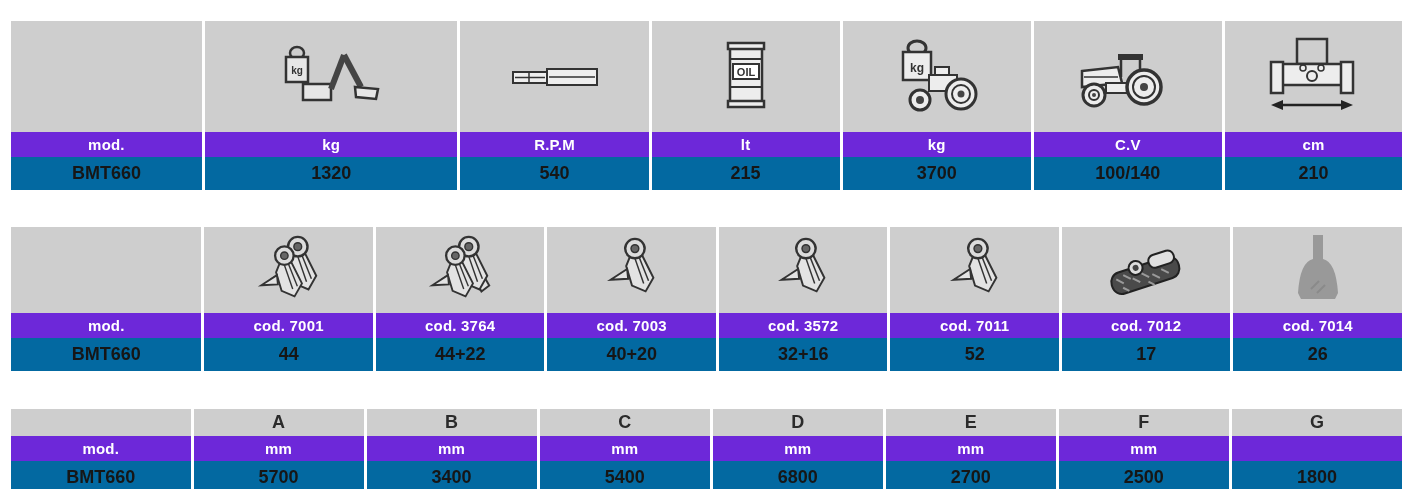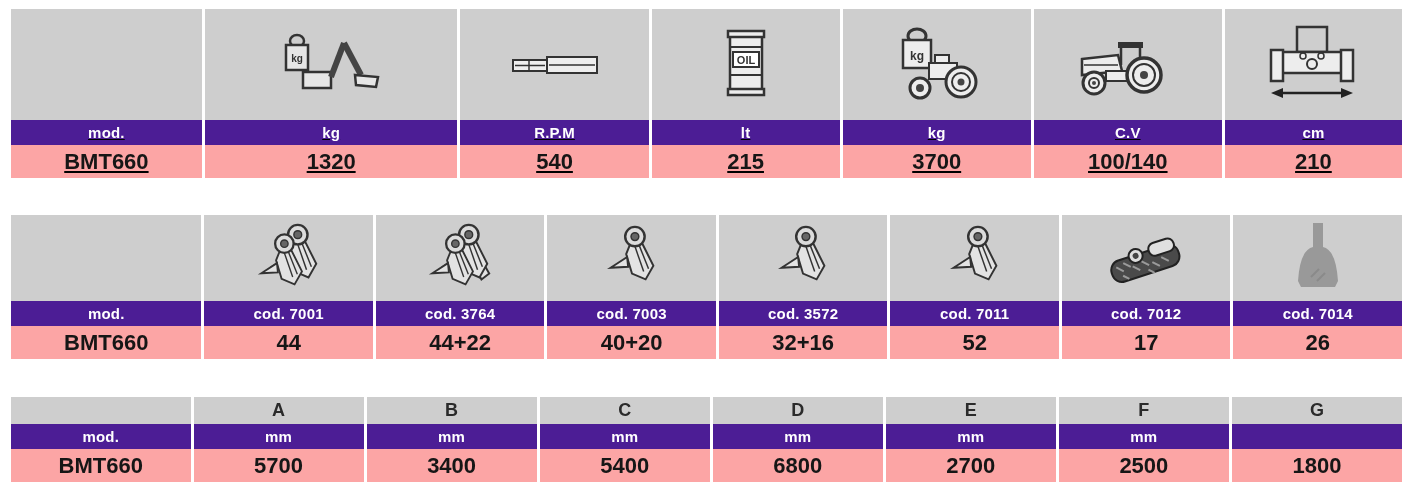--- a/index.html
+++ b/index.html
@@ -9,34 +9,34 @@
     font-family:"Liberation Sans", sans-serif;
     font-weight:bold;
   }
   .sheet { padding:9px 8px 0 8px; }
   table.spec {
     width:100%;
     border-collapse:separate;
     border-spacing:3px 0;
     table-layout:fixed;
   }
-  .t1 { margin-top:0;text-decoration:underline; }
+  .t1 { margin-top:12px; }
   .t2 { margin-top:37px; }
   .t3 { margin-top:38px; }
   td { text-align:center; vertical-align:middle; }
   .band-light { background:#cecece; }
-  .band-dark  { background:#4c1d95; }
+  .band-dark  { background:#6d28d9; }
   .t1 .icon-row td { height:111px; }
   .t2 .icon-row td { height:86px; }
   .t3 .letter-row td { height:27px; font-size:18px; color:#2b2b2b; }
   .header-row td {
     height:25px; color:#ffffff; font-size:15px; letter-spacing:.2px;
   }
   .data-row td {
-    height:33px; color:#161616; font-size:22px; background:#fca5a5;
+    height:33px; color:#161616; font-size:18px; background:#0369a1;
   }
   svg.icon { display:block; margin:0 auto; }
   svg text { font-family:"Liberation Sans", sans-serif; font-weight:bold; }
   .defs-holder { position:absolute; width:0; height:0; overflow:hidden; }
 </style>
 </head>
 <body>
 
 <svg class="defs-holder" aria-hidden="true">
   <defs>

